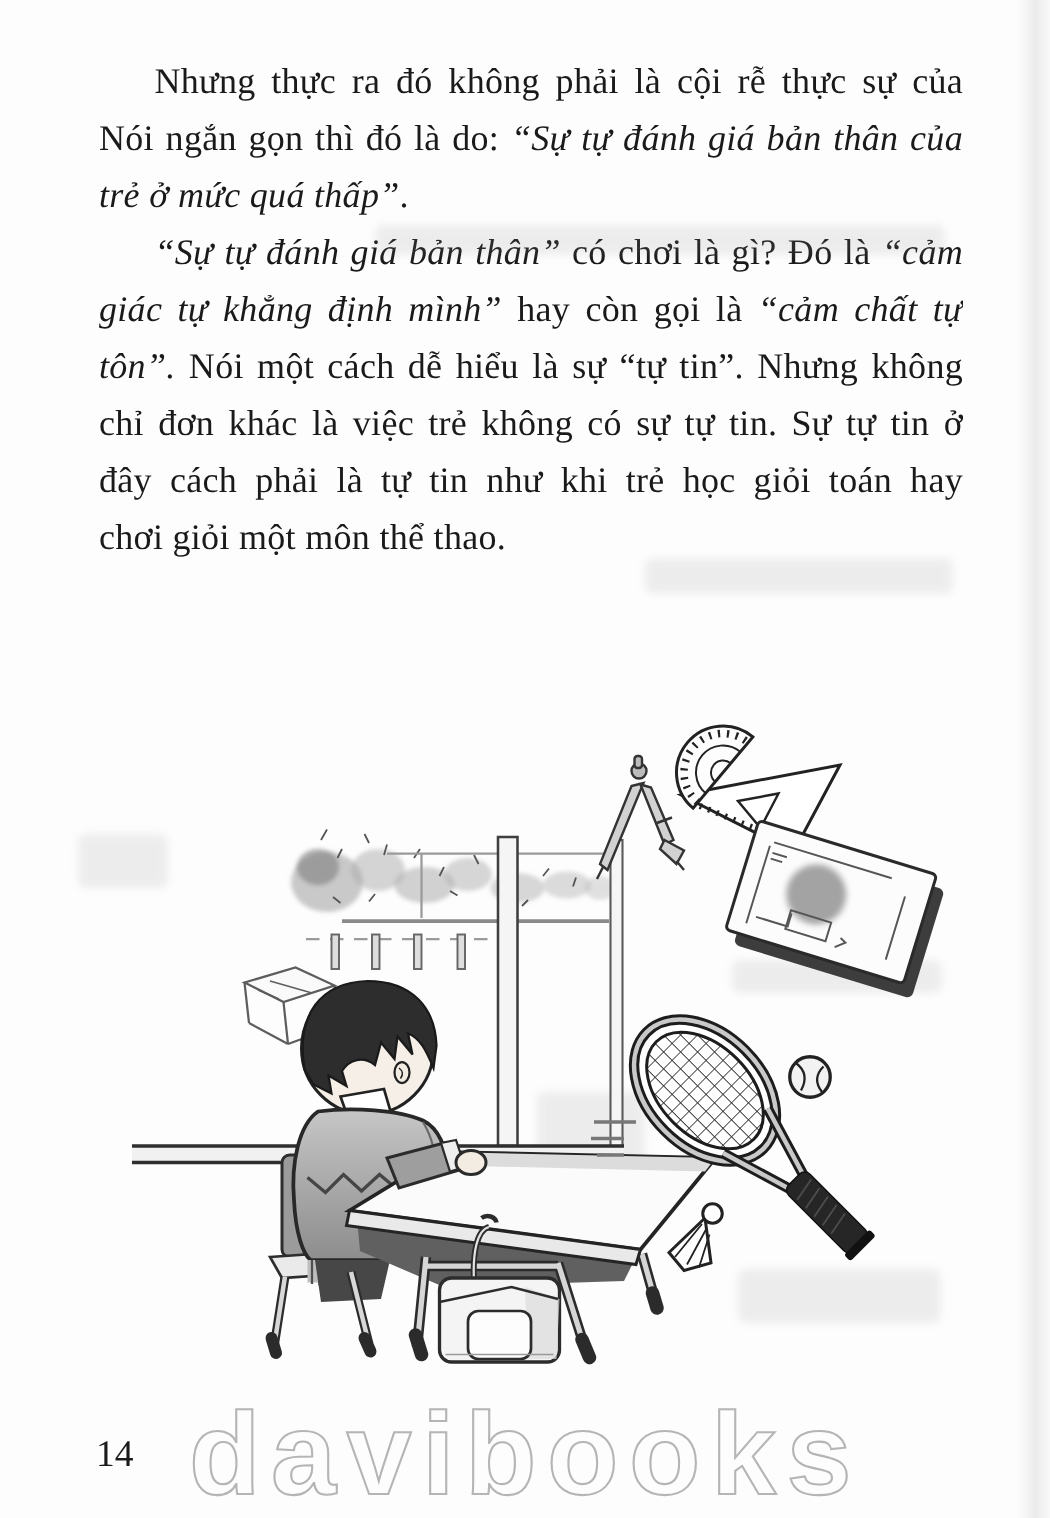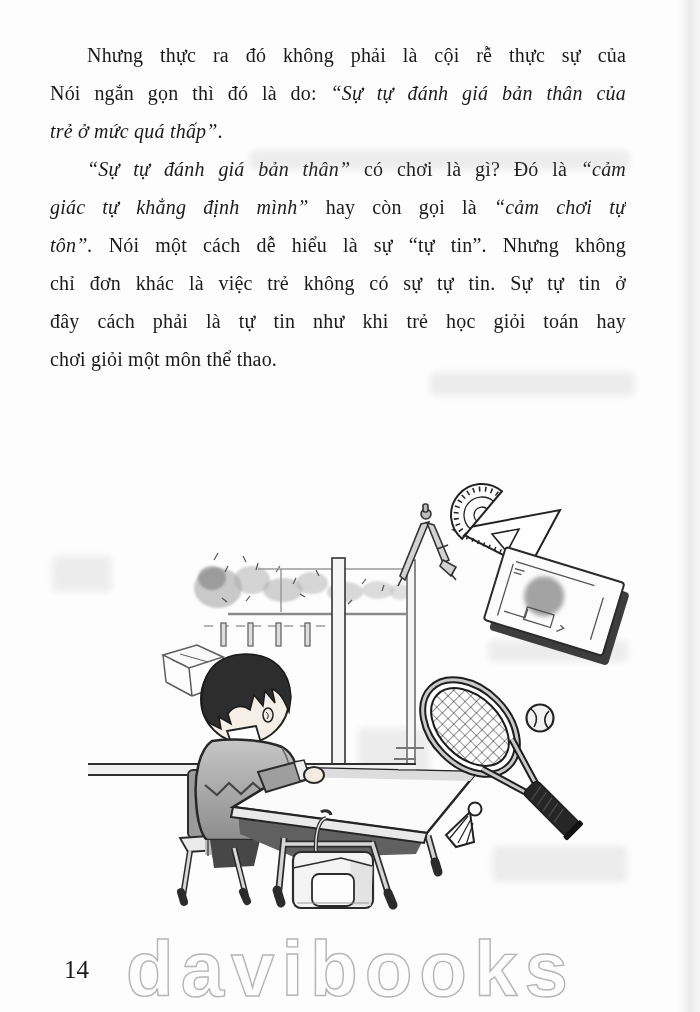--- a/index.html
+++ b/index.html
@@ -3,22 +3,22 @@
 <meta charset="utf-8">
 <style>
   html,body{margin:0;padding:0;background:#888;}
   .sheet{
     position:relative;width:700px;height:1012px;margin:0 auto;
     background:#fdfdfd;overflow:hidden;
     font-family:"Liberation Serif","DejaVu Serif",serif;color:#1a1a1a;
   }
   
   .body-text{
-    position:absolute;left:50px;top:36px;width:576px;
-    font-size:20px;line-height:38px;letter-spacing:.2px;font-family:Liberation Serif, serif;
+    position:absolute;left:66px;top:36px;width:576px;
+    font-size:24px;line-height:38px;letter-spacing:.2px;font-family:Liberation Serif, serif;
   }
   .para{margin:0;}
   .para + .para{margin-top:0;}
   .line{text-align:justify;text-align-last:justify;height:38px;overflow:hidden;}
   .line.end{text-align-last:left;}
   .line.indent{text-indent:37px;}
   .it{font-style:italic;}
   
   .page-number{position:absolute;left:64px;top:956px;font-size:25px;}
   
@@ -53,21 +53,21 @@
   <div class="wm wm-slogan">Khát vọng tri thức</div>
 
   <div class="body-text">
       <div class="para">
         <div class="line indent"><span>Nhưng thực ra đó không phải là cội rễ thực sự của</span></div>
         <div class="line"><span>Nói ngắn gọn thì đó là do: </span><span class="it">“Sự tự đánh giá bản thân của</span></div>
         <div class="line end"><span class="it">trẻ ở mức quá thấp”</span><span>.</span></div>
       </div>
       <div class="para">
         <div class="line indent"><span class="it">“Sự tự đánh giá bản thân”</span><span> có chơi là gì? Đó là </span><span class="it">“cảm</span></div>
-        <div class="line"><span class="it">giác tự khẳng định mình”</span><span> hay còn gọi là </span><span class="it">“cảm chơi tự</span></div>
+        <div class="line"><span class="it">giác tự khẳng định mình”</span><span> hay còn gọi là </span><span class="it">“cảm chất tự</span></div>
         <div class="line"><span class="it">tôn”.</span><span> Nói một cách dễ hiểu là sự “tự tin”. Nhưng không</span></div>
         <div class="line"><span>chỉ đơn khác là việc trẻ không có sự tự tin. Sự tự tin ở</span></div>
         <div class="line"><span>đây cách phải là tự tin như khi trẻ học giỏi toán hay</span></div>
         <div class="line end"><span>chơi giỏi một môn thể thao.</span></div>
       </div>
     </div>
 
   <div class="page-number">14</div>
 
   <svg class="illustration" viewBox="40 430 640 500" xmlns="http://www.w3.org/2000/svg">

